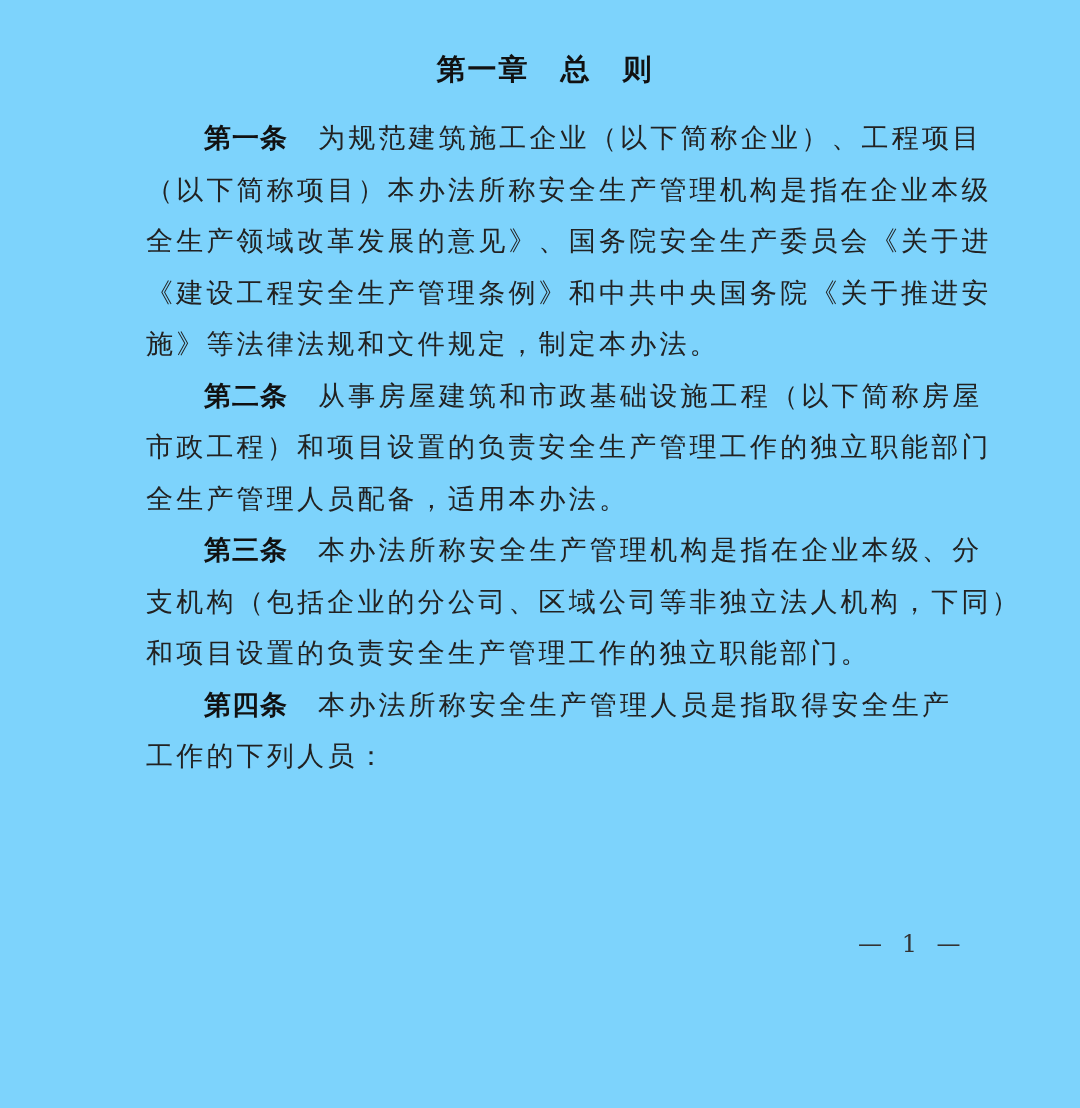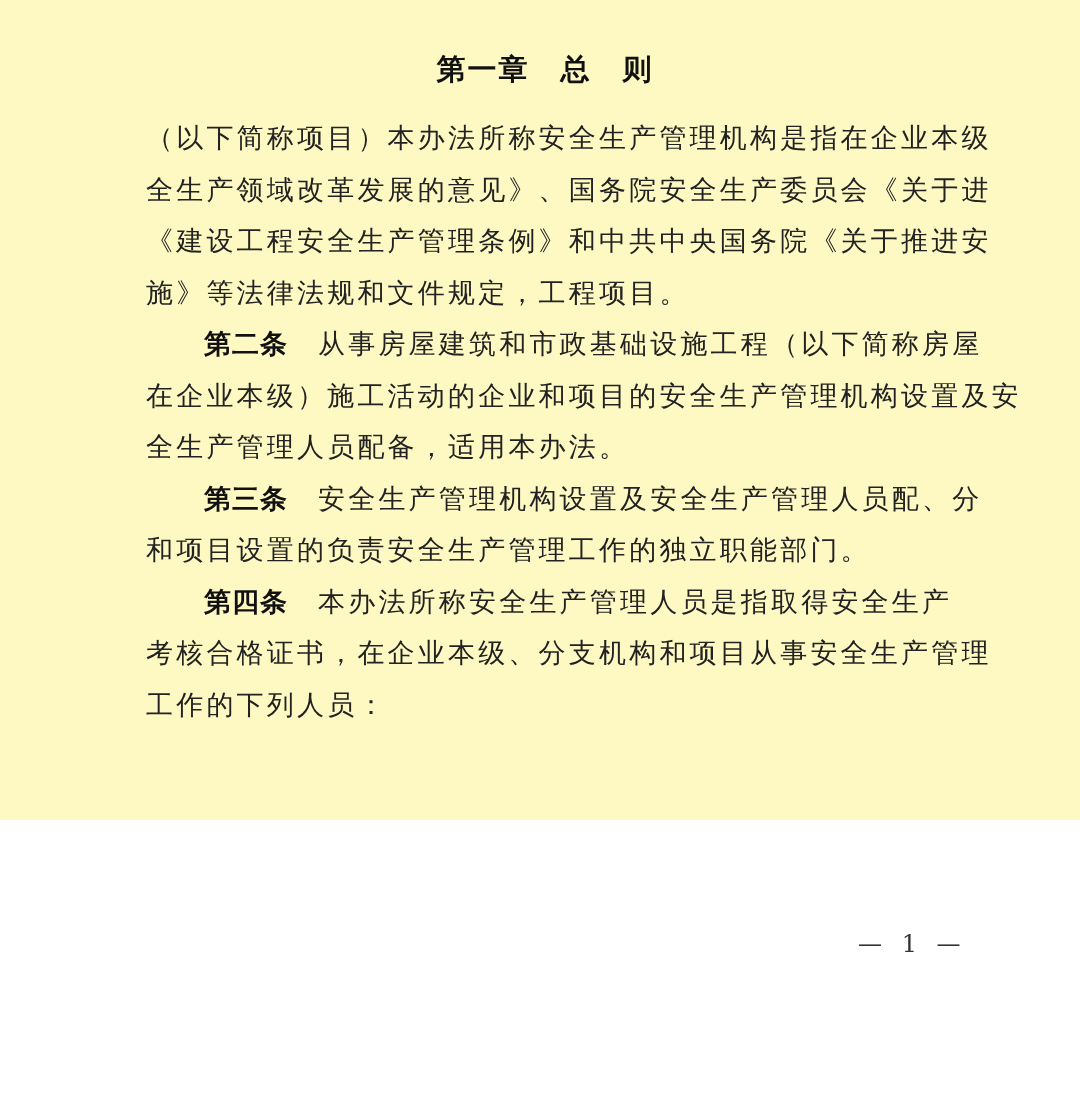--- a/index.html
+++ b/index.html
@@ -1,49 +1,50 @@
 <!DOCTYPE html>
 <html><head>
 <meta charset="utf-8">
 <style>
   html, body { margin:0; padding:0; background:#ffffff; }
   body { width:1080px; height:1108px; position:relative; overflow:hidden;
          font-family:"DejaVu Serif","Liberation Serif",serif; color:#1a1a1a; }
-  .page { position:absolute; left:0; top:0; width:1080px; height:820px; background:#fef9c3; }
+  .page { position:absolute; left:0; top:0; width:1080px; height:1108px; background:#7dd3fc; }
   .title { position:absolute; top:50px; left:0; width:1090px; text-align:center;
            font-family:"DejaVu Sans","Liberation Sans",sans-serif; font-weight:bold;
            font-size:29px; letter-spacing:2px; color:#111; word-spacing:10px; }
   .body { position:absolute; left:146px; top:112px; width:800px; }
   .line { height:51.5px; line-height:51.5px; font-size:27px; white-space:nowrap;
           letter-spacing:3.2px; color:#222; }
   .line.indent { padding-left:58px; }
   .art { font-family:"DejaVu Sans","Liberation Sans",sans-serif; font-weight:bold;
          color:#111; letter-spacing:1px; margin-right:30px; }
   .pagenum { position:absolute; top:930px; left:858px; font-size:24px; color:#333;
              letter-spacing:6px; }
 </style>
 </head>
 <body>
 
 <div class="page">
   <div class="title">第一章　总　则</div>
 
   <div class="body">
 
+    <div class="line indent"><span class="art">第一条</span><span>为规范建筑施工企业（以下简称企业）、工程项目</span></div>
     <div class="line">（以下简称项目）本办法所称安全生产管理机构是指在企业本级</div>
     <div class="line">全生产领域改革发展的意见》、国务院安全生产委员会《关于进</div>
     <div class="line">《建设工程安全生产管理条例》和中共中央国务院《关于推进安</div>
-    <div class="line">施》等法律法规和文件规定，工程项目。</div>
+    <div class="line">施》等法律法规和文件规定，制定本办法。</div>
 
     <div class="line indent"><span class="art">第二条</span><span>从事房屋建筑和市政基础设施工程（以下简称房屋</span></div>
-    <div class="line">在企业本级）施工活动的企业和项目的安全生产管理机构设置及安</div>
+    <div class="line">市政工程）和项目设置的负责安全生产管理工作的独立职能部门</div>
     <div class="line">全生产管理人员配备，适用本办法。</div>
 
-    <div class="line indent"><span class="art">第三条</span><span>安全生产管理机构设置及安全生产管理人员配、分</span></div>
+    <div class="line indent"><span class="art">第三条</span><span>本办法所称安全生产管理机构是指在企业本级、分</span></div>
+    <div class="line">支机构（包括企业的分公司、区域公司等非独立法人机构，下同）</div>
     <div class="line">和项目设置的负责安全生产管理工作的独立职能部门。</div>
 
     <div class="line indent"><span class="art">第四条</span><span>本办法所称安全生产管理人员是指取得安全生产</span></div>
-    <div class="line">考核合格证书，在企业本级、分支机构和项目从事安全生产管理</div>
     <div class="line">工作的下列人员：</div>
   </div>
 
   <div class="pagenum">— 1 —</div>
 </div>
 
 </body></html>

